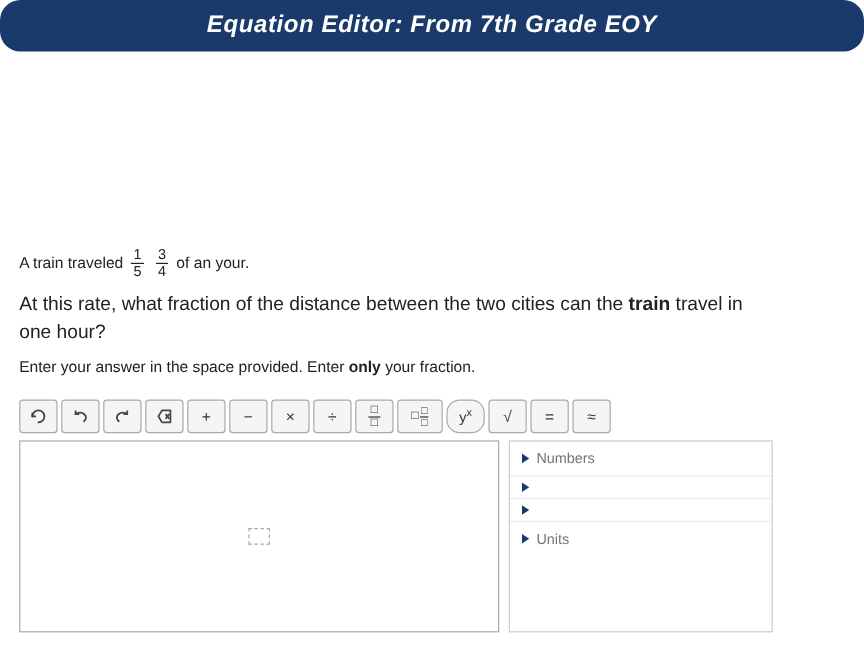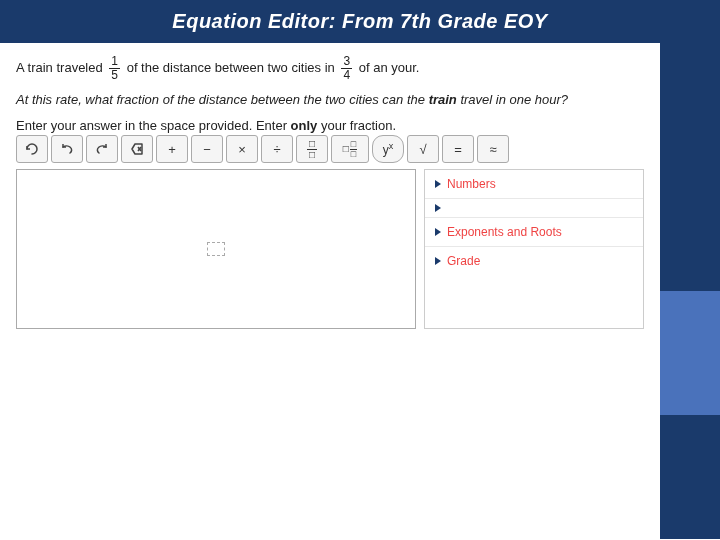--- a/index.html
+++ b/index.html
@@ -15,25 +15,27 @@
 
     .header {
       background: #1a3a6b;
       color: #fff;
       text-align: center;
       padding: 10px 20px;
       font-size: 20px;
       font-style: italic;
       font-weight: bold;
       letter-spacing: 0.5px;
+      border-radius: 17px;
     }
 
     .content-area {
       display: flex;
       height: calc(540px - 44px);
+      align-items: flex-end;
     }
 
     .main-panel {
       flex: 1;
       padding: 12px 16px;
       font-size: 13px;
       color: #222;
       line-height: 1.5;
     }
 
@@ -57,32 +59,31 @@
       padding: 0 2px;
       text-align: center;
     }
 
     .fraction .denominator {
       padding: 0 2px;
       text-align: center;
     }
 
     .rate-text {
-      font-size: 13px;
+      font-size: 16px;
       margin-bottom: 6px;
-      font-style: italic;
     }
 
     .rate-text strong {
       font-weight: bold;
     }
 
     .instruction-text {
       font-size: 13px;
-      margin-bottom: 0;
+      margin-bottom: 18px;
     }
 
     .instruction-text strong {
       font-weight: bold;
     }
 
     .toolbar {
       display: flex;
       flex-wrap: wrap;
       gap: 3px;
@@ -137,21 +138,21 @@
       flex: 1;
       border: 1px solid #ccc;
       background: #fff;
     }
 
     .symbol-item {
       display: flex;
       align-items: center;
       padding: 5px 10px;
       font-size: 12px;
-      color: #ef4444;
+      color: #737373;
       cursor: pointer;
       border-bottom: 1px solid #e8e8e8;
     }
 
     .symbol-item:last-child {
       border-bottom: none;
     }
 
     .symbol-arrow {
       display: inline-block;
@@ -191,21 +192,20 @@
 <div class="content-area">
 
   <div class="main-panel">
 
     <div class="problem-text">
       <span>A train traveled</span>
       <span class="fraction">
         <span class="numerator">1</span>
         <span class="denominator">5</span>
       </span>
-      <span>of the distance between two cities in</span>
       <span class="fraction">
         <span class="numerator">3</span>
         <span class="denominator">4</span>
       </span>
       <span>of an your.</span>
     </div>
 
     <div class="rate-text">
       At this rate, what fraction of the distance between the two cities can the <strong>train</strong> travel in one hour?
     </div>
@@ -303,25 +303,24 @@
       <div class="symbol-panel">
         <div class="symbol-item">
           <span class="symbol-arrow"></span>
           <span>Numbers</span>
         </div>
         <div class="symbol-item">
           <span class="symbol-arrow"></span>
         </div>
         <div class="symbol-item">
           <span class="symbol-arrow"></span>
-          <span>Exponents and Roots</span>
         </div>
         <div class="symbol-item">
           <span class="symbol-arrow"></span>
-          <span>Grade</span>
+          <span>Units</span>
         </div>
       </div>
     </div>
 
   </div>
 
   <div class="right-sidebar">
     <div class="sidebar-block" style="flex:2; background:#1a3a6b;"></div>
     <div class="sidebar-block light" style="flex:1; background:#4a72bb;"></div>
     <div class="sidebar-block" style="flex:1; background:#1a3a6b;"></div>

